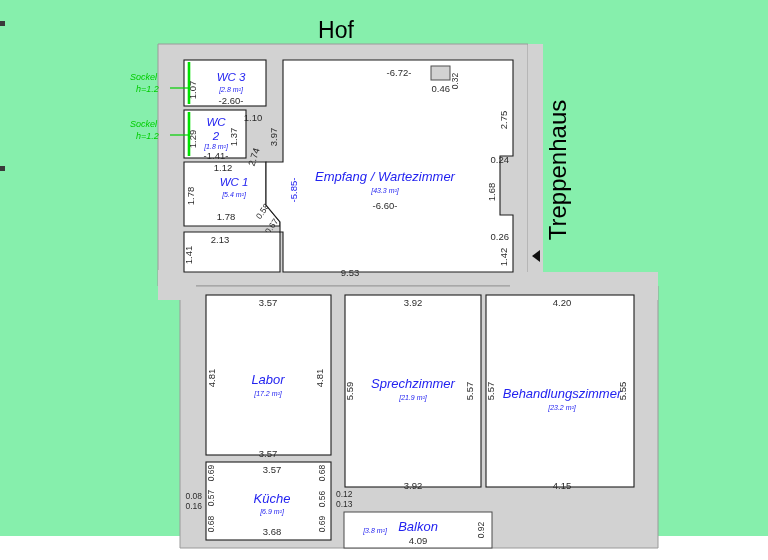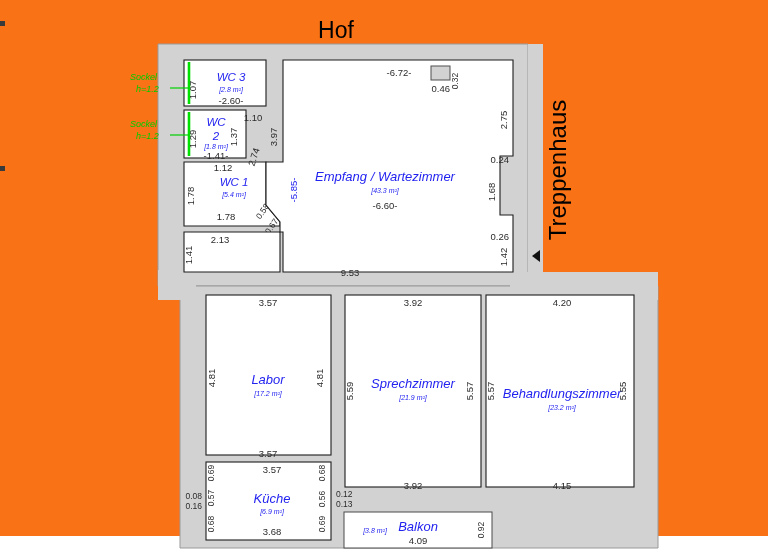--- a/index.html
+++ b/index.html
@@ -10,21 +10,21 @@
   body {
     width: 768px;
     height: 560px;
     overflow: hidden;
     font-family: "Liberation Sans", sans-serif;
   }
   #plan-root {
     position: relative;
     width: 768px;
     height: 536px;
-    background: #f97316;
+    background: #86efac;
   }
   svg#floorplan {
     position: absolute;
     left: 0;
     top: 0;
     width: 768px;
     height: 560px;
     display: block;
   }
   .wall-fill { fill: #d2d2d2; stroke: none; }

